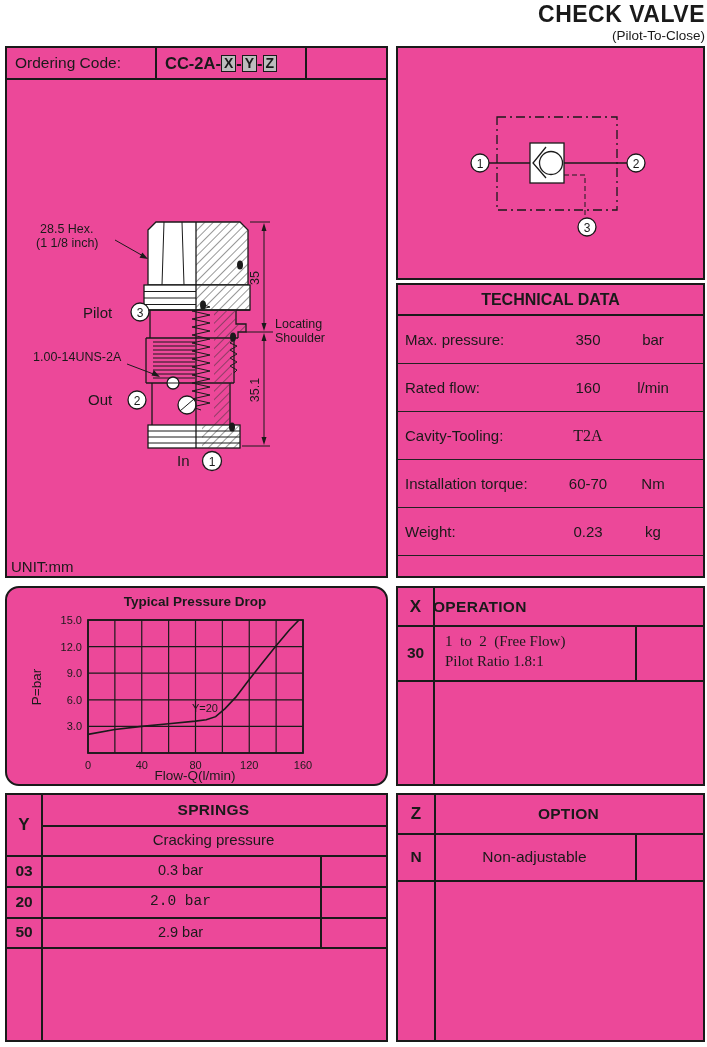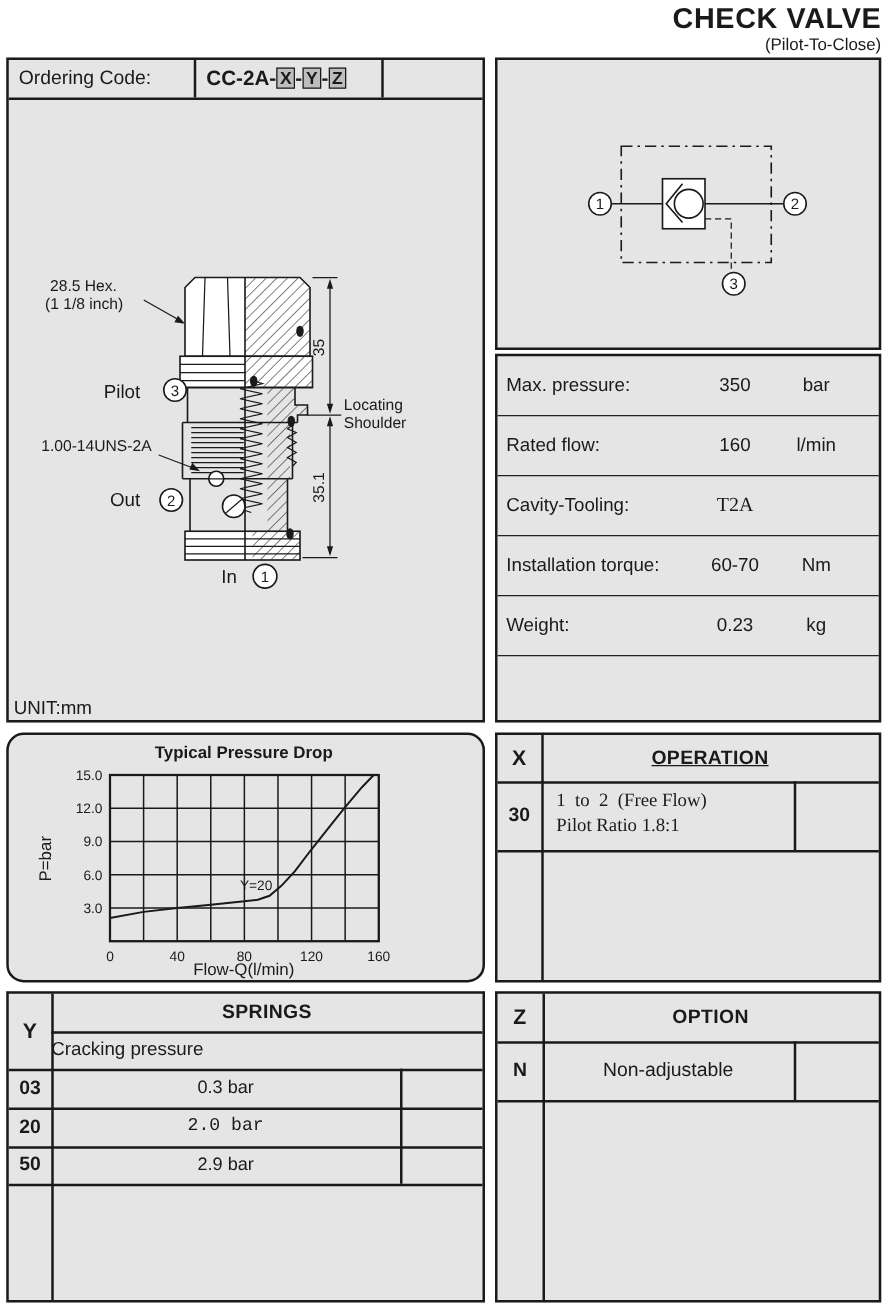--- a/index.html
+++ b/index.html
@@ -1,18 +1,18 @@
 <!DOCTYPE html>
 <html><head>
 <meta charset="utf-8">
 <style>
   html,body{margin:0;padding:0;background:#ffffff;}
   .page{position:relative;width:707px;height:1047px;background:#fff;
         font-family:"Liberation Sans",sans-serif;color:#1a1a1a;overflow:hidden;}
-  .box{position:absolute;border:2px solid #1a1a1a;background:#e5e5e5;box-sizing:border-box;}
+  .box{position:absolute;border:2px solid #1a1a1a;background:#ec4899;box-sizing:border-box;}
   .hline{position:absolute;height:2px;background:#1a1a1a;}
   .hline.thin{height:1.5px;}
   .vline{position:absolute;width:2px;background:#1a1a1a;}
   .vline.thin{width:1.5px;}
   .center{display:flex;align-items:center;justify-content:center;}
   .bold{font-weight:bold;}
   
   .doc-title{position:absolute;top:1px;right:2px;font-size:23px;font-weight:bold;letter-spacing:.5px;}
   .doc-subtitle{position:absolute;top:28px;right:2px;font-size:13.5px;font-weight:normal;}
   
@@ -165,20 +165,21 @@
       <circle class="stroke whitefill" cx="82" cy="115" r="9"></circle>
       <text class="port-num" x="82" y="119.5">1</text>
       <circle class="stroke whitefill" cx="238" cy="115" r="9"></circle>
       <text class="port-num" x="238" y="119.5">2</text>
       <circle class="stroke whitefill" cx="189" cy="179" r="9"></circle>
       <text class="port-num" x="189" y="183.5">3</text>
     </svg>
   </div>
 
   <div class="box" style="left:396px;top:283px;width:309px;height:295px;">
+    <div class="td-header center">TECHNICAL DATA</div>
     <div class="td-row">
       <span class="td-label">Max. pressure:</span>
       <span class="td-value">350</span>
       <span class="td-unit">bar</span>
     </div>
     <div class="td-row">
       <span class="td-label">Rated flow:</span>
       <span class="td-value">160</span>
       <span class="td-unit">l/min</span>
     </div>
@@ -237,37 +238,37 @@
           <text x="197.90625" y="124.21333333333334" class="series-lbl">Y=20</text>
         </g>
       <text class="chart-axis" x="188" y="192" text-anchor="middle">Flow-Q(l/min)</text>
       <text class="chart-axis" x="34" y="99" text-anchor="middle" transform="rotate(-90 34 99)">P=bar</text>
     </svg>
   </div>
 
   <div class="box" style="left:396px;top:586px;width:309px;height:200px;">
     <div class="vline thin" style="left:35px;top:0;bottom:0;height:auto;"></div>
     <div class="tbl-title" style="left:0;top:0;width:35px;height:37px;line-height:37px;text-align:center;font-size:17px;">X</div>
-    <div class="tbl-title" style="left:35px;top:0;right:0;height:37px;line-height:37px;text-align:center;text-decoration:underline;">OPERATION</div>
+    <div class="tbl-title" style="left:35px;top:0;right:0;height:37px;line-height:37px;">OPERATION</div>
     <div class="hline thin" style="left:0;right:0;top:37px;"></div>
     <div class="cell-code" style="left:0;top:37px;width:35px;height:55px;line-height:55px;text-align:center;">30</div>
     <div style="position:absolute;left:47px;top:44px;font-size:15px;line-height:1.3;">
       <div class="pre">1  to  2  (Free Flow)</div>
       <div class="pre">Pilot Ratio 1.8:1</div>
     </div>
     <div class="vline thin" style="left:237px;top:37px;height:55px;"></div>
     <div class="hline thin" style="left:0;right:0;top:92px;"></div>
   </div>
 
   <div class="box" style="left:5px;top:793px;width:383px;height:249px;">
     <div class="vline thin" style="left:34px;top:0;bottom:0;height:auto;"></div>
     <div class="tbl-title" style="left:0;top:0;width:34px;height:60px;line-height:60px;text-align:center;font-size:17px;">Y</div>
     <div class="tbl-title" style="left:34px;top:0;right:0;height:30px;line-height:30px;text-align:center;">SPRINGS</div>
     <div class="hline thin" style="left:34px;right:0;top:30px;"></div>
-    <div style="position:absolute;left:34px;top:30px;right:0;height:30px;line-height:30px;font-size:15px;">Cracking pressure</div>
+    <div style="position:absolute;left:34px;top:30px;right:0;height:30px;line-height:30px;text-align:center;font-size:15px;">Cracking pressure</div>
     <div class="hline thin" style="left:0;right:0;top:60px;"></div>
 
     <div class="cell-code" style="left:0;top:60px;width:34px;height:31px;line-height:31px;text-align:center;">03</div>
     <div style="position:absolute;left:34px;top:60px;width:279px;height:31px;line-height:31px;text-align:center;font-size:14.5px;">0.3 bar</div>
     <div class="hline thin" style="left:0;right:0;top:91px;"></div>
 
     <div class="cell-code" style="left:0;top:91px;width:34px;height:31px;line-height:31px;text-align:center;">20</div>
     <div style="position:absolute;left:34px;top:91px;width:279px;height:31px;line-height:31px;text-align:center;font-size:14.5px;font-family:Liberation Mono, monospace;">2.0 bar</div>
     <div class="hline thin" style="left:0;right:0;top:122px;"></div>
 

